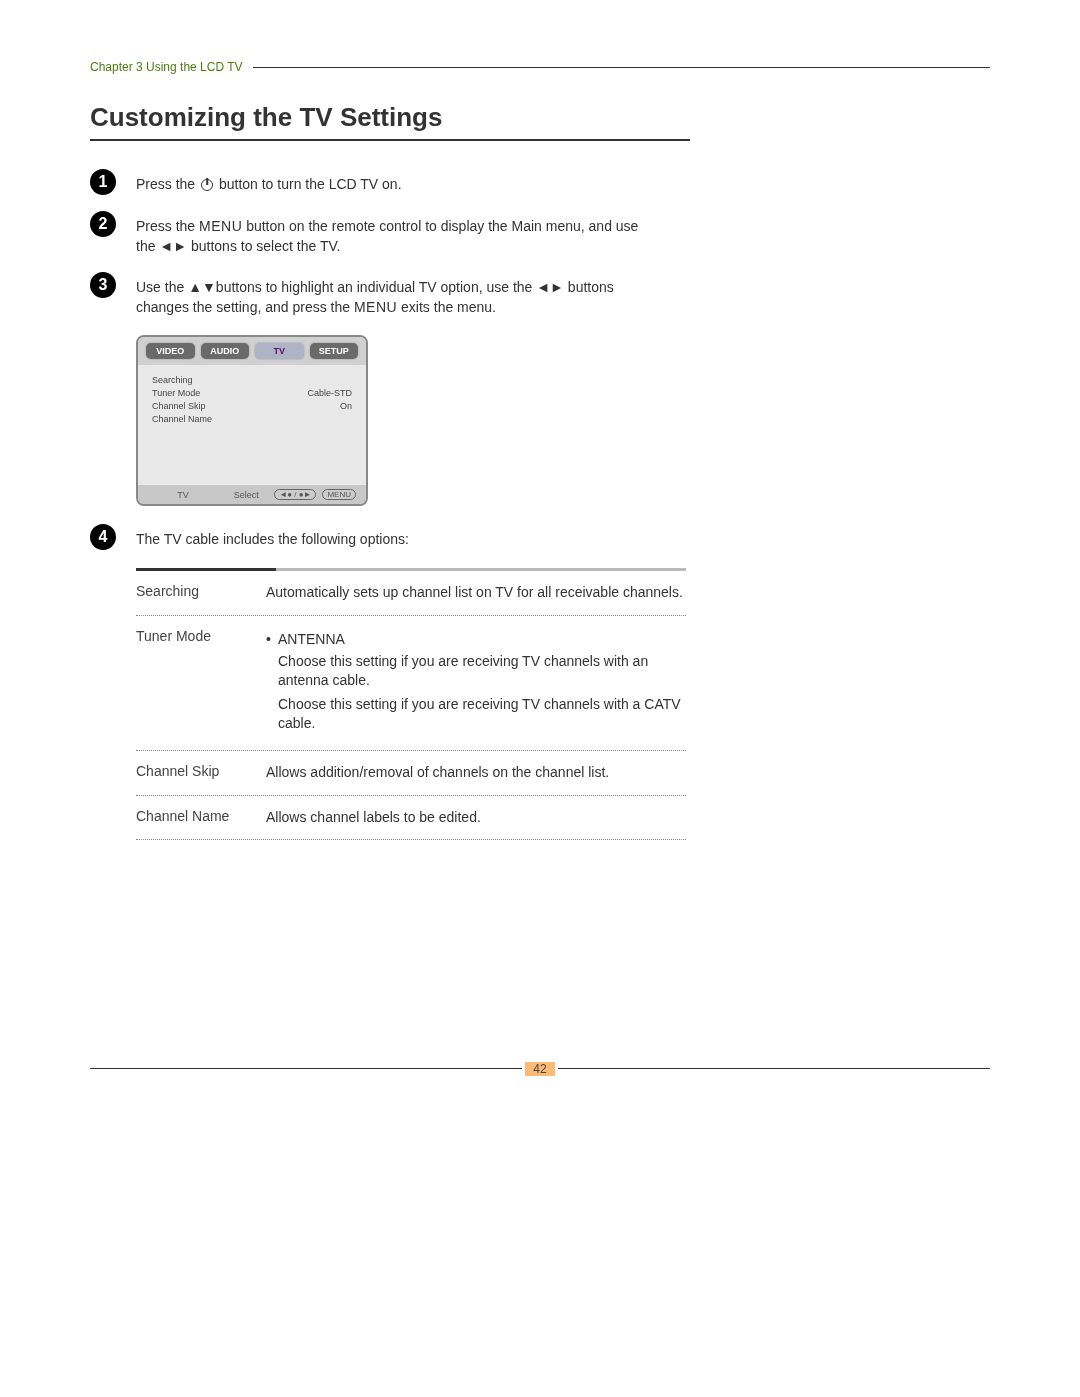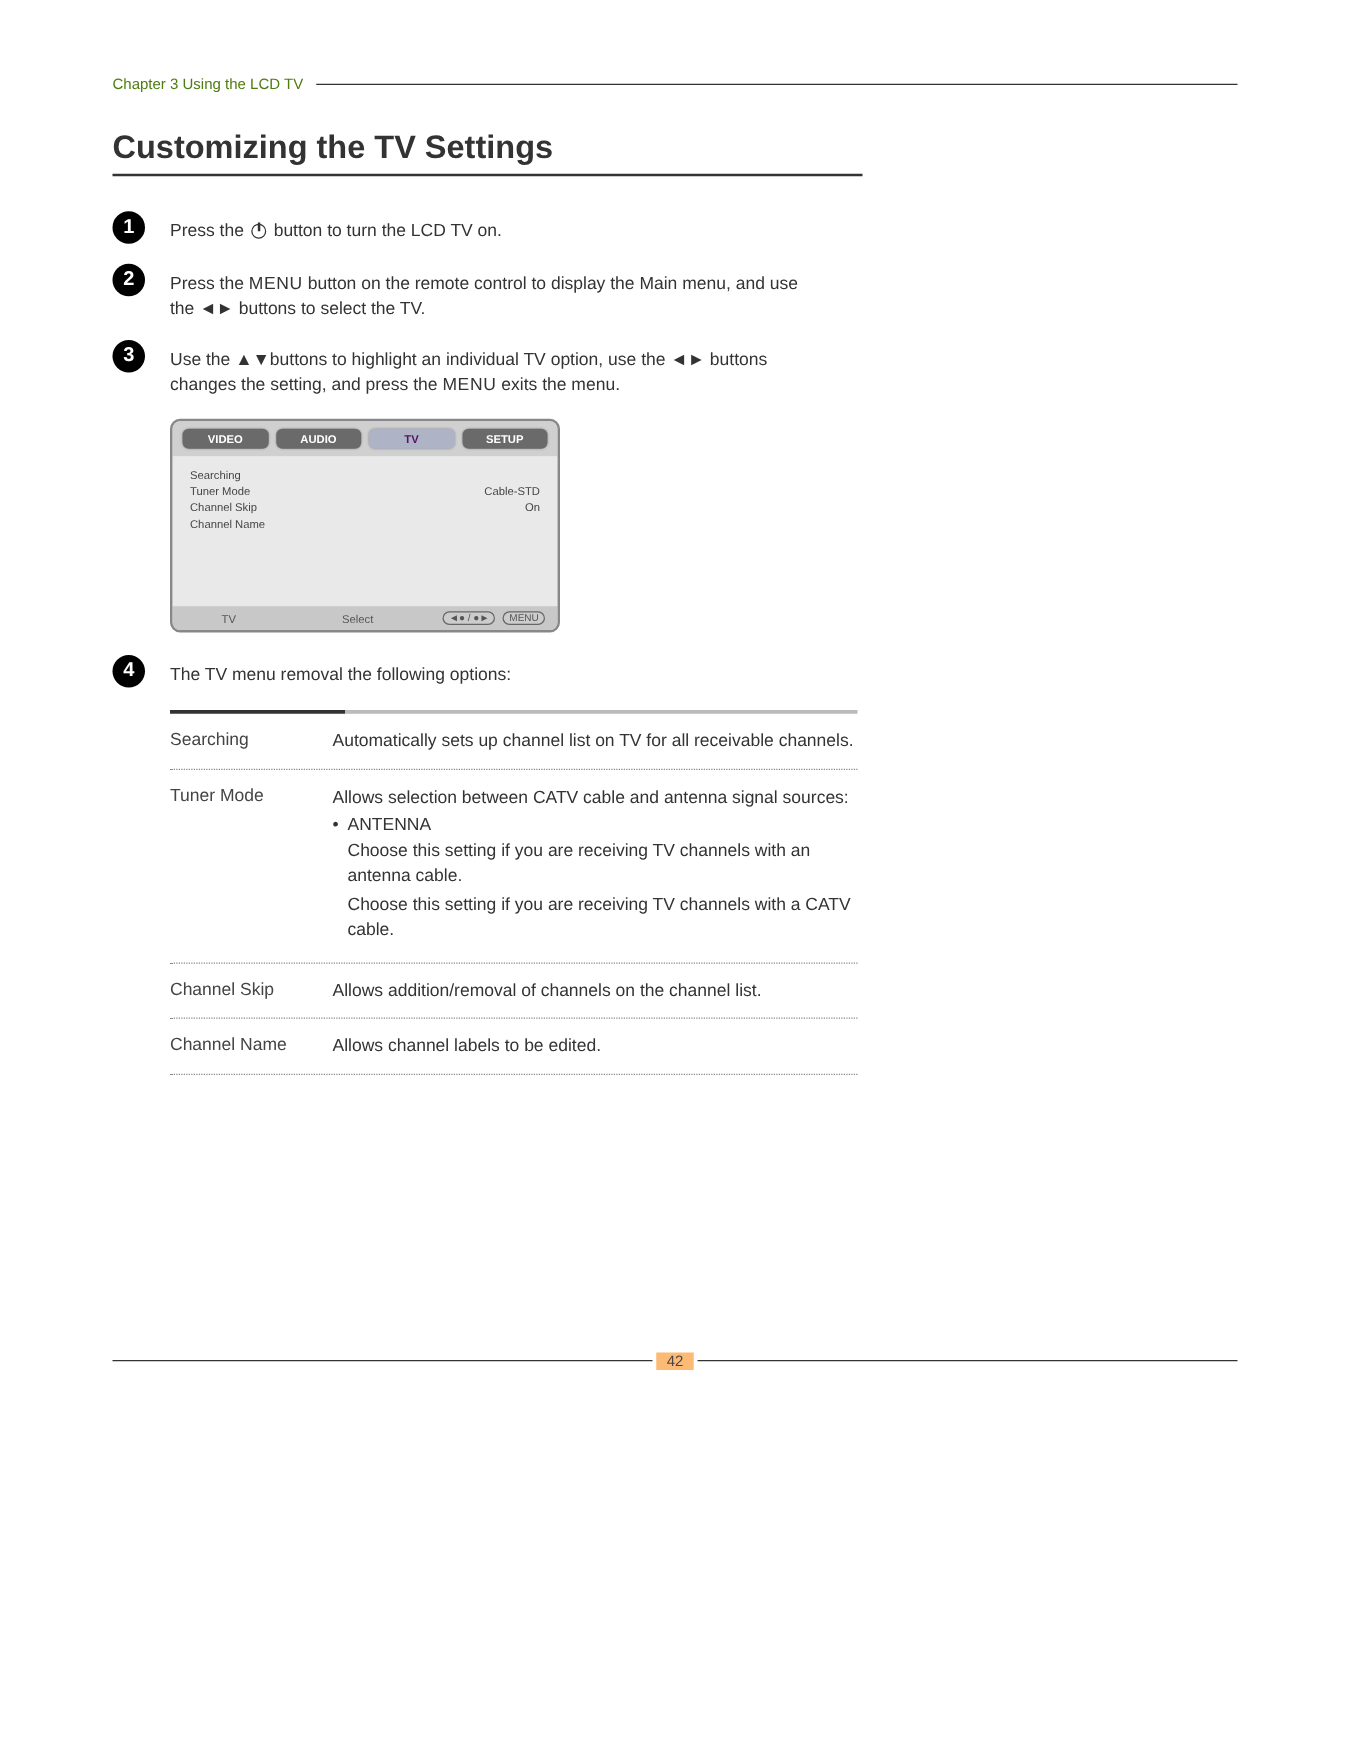--- a/index.html
+++ b/index.html
@@ -61,21 +61,21 @@
     }
     .step-body {
       flex: 1;
       font-size: 14px;
       line-height: 1.4;
       max-width: 520px;
       padding-top: 4px;
     }
     .osd-menu {
       margin-left: 46px;
-      width: 312px;
+      width: 232px;
       border: 2px solid #888;
       border-radius: 8px;
       background: #e4e4e4;
       margin-bottom: 20px;
       overflow: hidden;
     }
     .osd-tabs {
       display: flex;
       padding: 6px 8px;
       gap: 6px;
@@ -265,35 +265,34 @@
         <span class="ft-left">TV</span>
         <span class="ft-center">Select</span>
         <span class="ft-right">
           <span class="btn">◄● / ●►</span>
           <span class="btn">MENU</span>
         </span>
       </div>
     </div>
     <div class="step">
       <div class="step-num">4</div>
-      <div class="step-body"><span>The TV menu removal the following options:</span></div>
+      <div class="step-body"><span>The TV cable includes the following options:</span></div>
     </div>
     <div class="options-header-rule"></div>
     <div class="options-header-rule-rest"></div>
     <div class="options-table">
       <div class="option-row">
         <div class="option-name">Searching</div>
         <div class="option-desc">
           <div>Automatically sets up channel list on TV for all receivable channels.</div>
         </div>
       </div>
       <div class="option-row">
         <div class="option-name">Tuner Mode</div>
         <div class="option-desc">
-          <div>Allows selection between CATV cable and antenna signal sources:</div>
           <div class="sub">ANTENNA</div>
           <div class="subtext">Choose this setting if you are receiving TV channels with an antenna cable.</div>
           <div class="subtext">Choose this setting if you are receiving TV channels with a CATV cable.</div>
         </div>
       </div>
       <div class="option-row">
         <div class="option-name">Channel Skip</div>
         <div class="option-desc">
           <div>Allows addition/removal of channels on the channel list.</div>
         </div>

